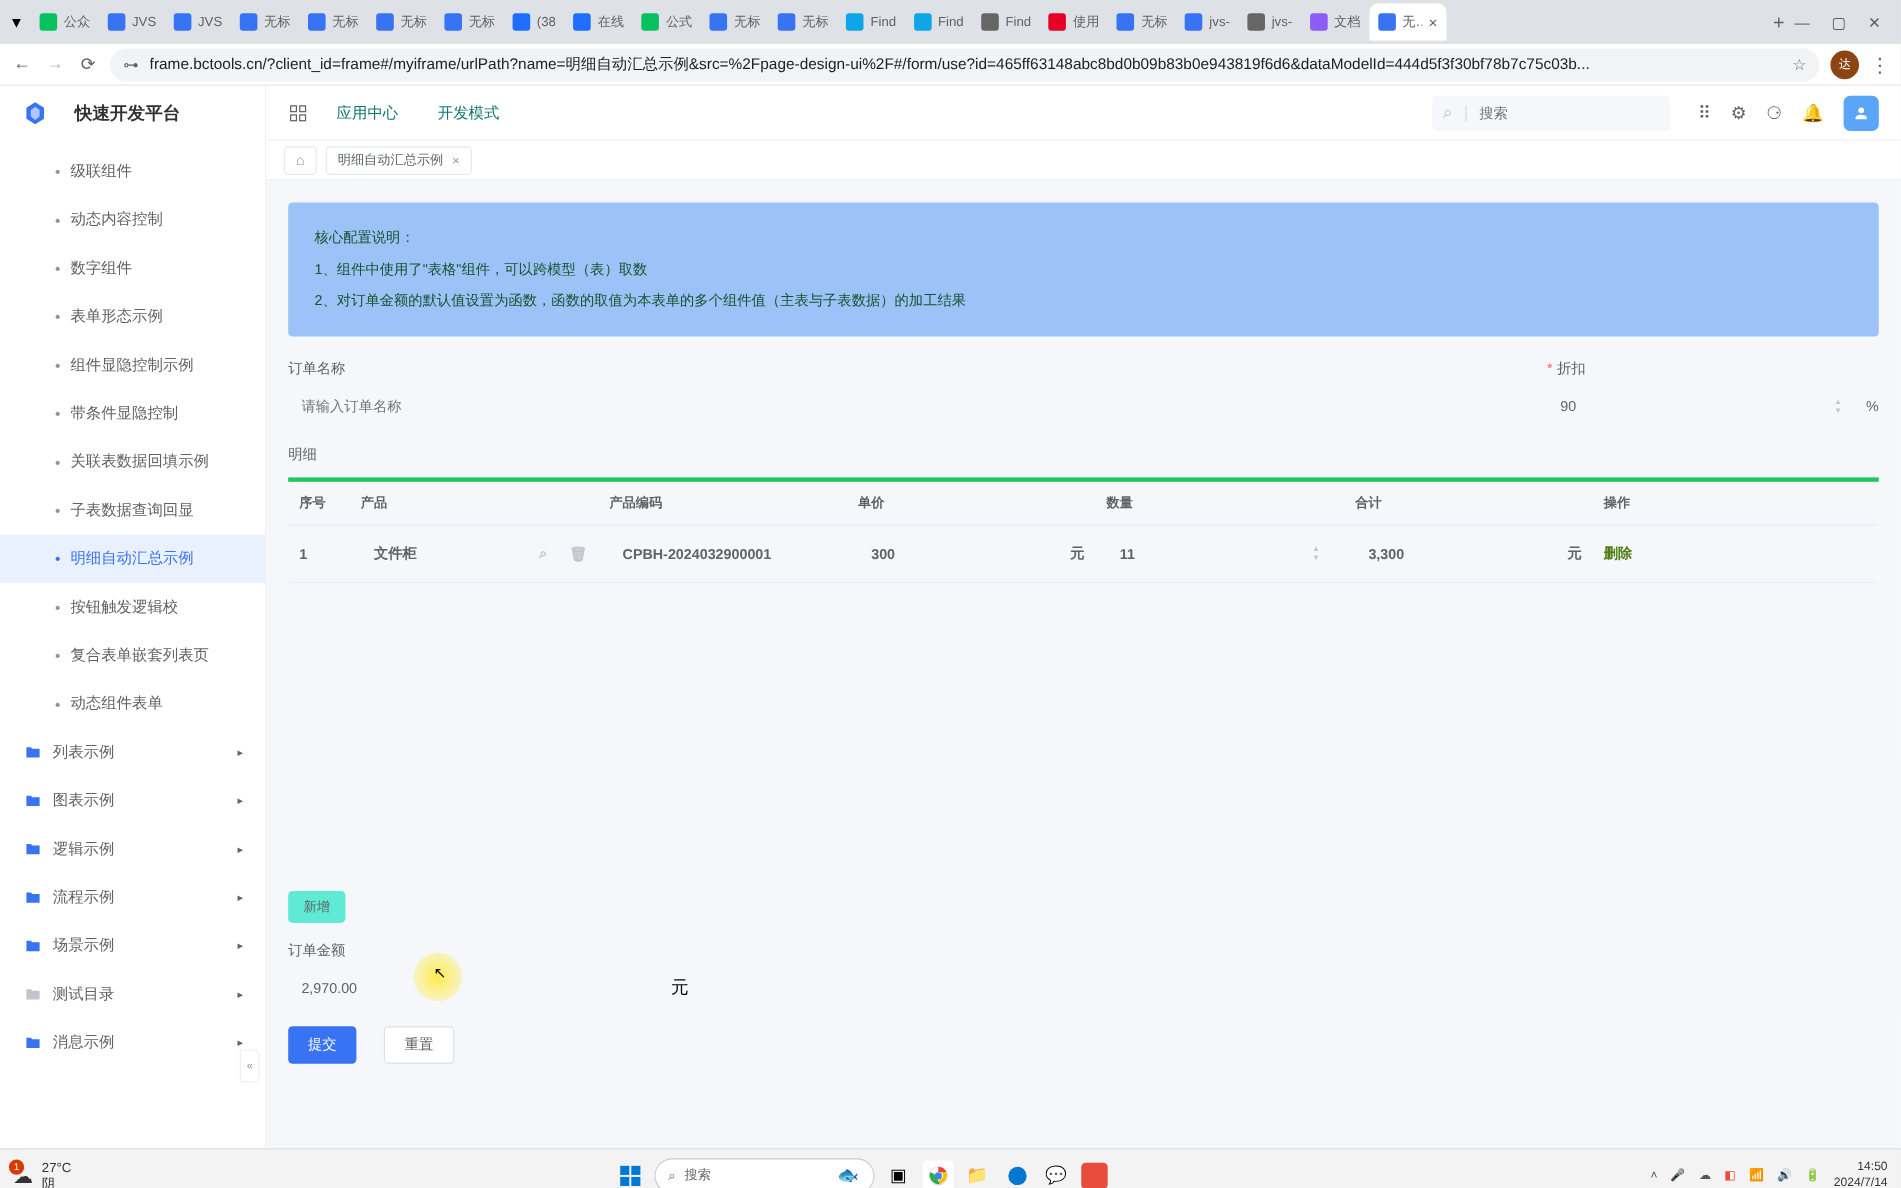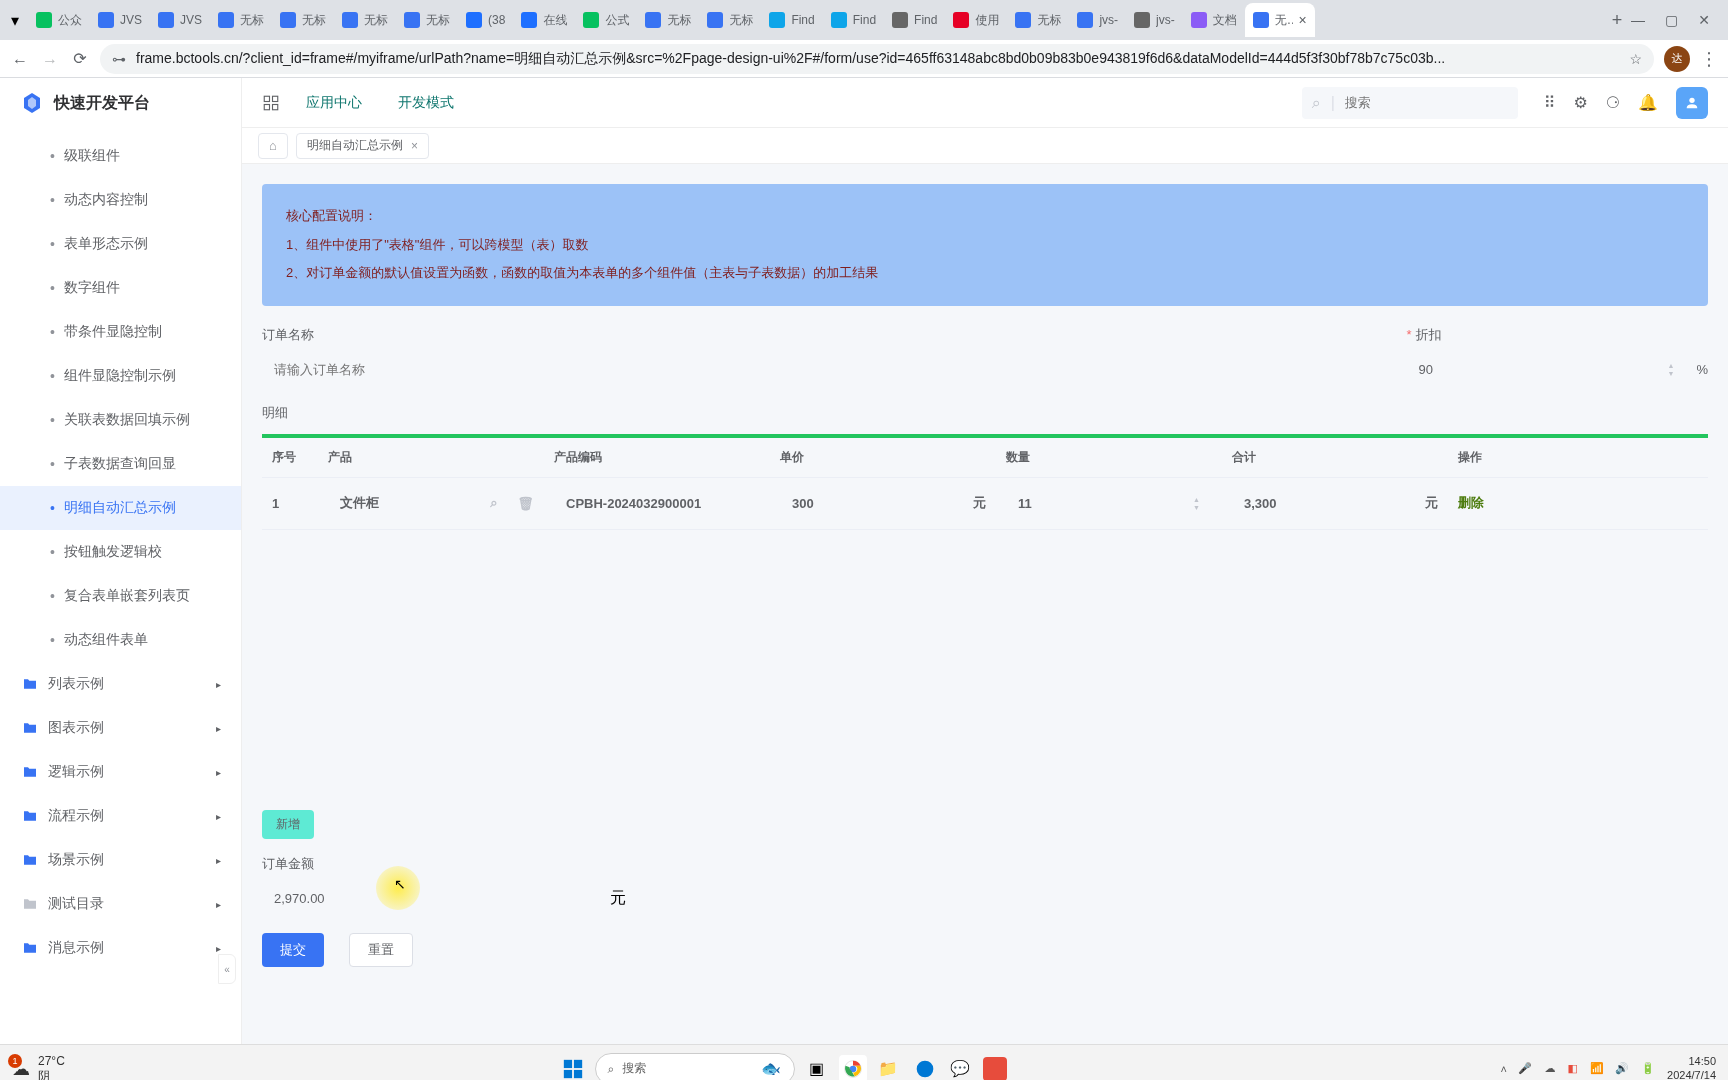--- a/index.html
+++ b/index.html
@@ -24,21 +24,21 @@
     .addr-icon { margin-right: 10px; color: #5f6368; }
     .addr-text { flex: 1; white-space: nowrap; overflow: hidden; }
     .star-icon { color: #5f6368; margin-left: 8px; }
     .avatar { width: 26px; height: 26px; border-radius: 50%; background: #8b4513; color: #fff; display: flex; align-items: center; justify-content: center; font-size: 11px; }
     .menu-dots { color: #5f6368; font-size: 18px; cursor: pointer; }
     
     
     .app { display: flex; height: calc(1080px - 78px - 36px); background: #fff; }
     
     .sidebar { width: 242px; background: #fff; border-right: 1px solid #eee; display: flex; flex-direction: column; }
-    .logo-area { display: flex; align-items: center; height: 50px; padding: 0 20px; gap: 10px; text-align: center; }
+    .logo-area { display: flex; align-items: center; height: 50px; padding: 0 20px; gap: 24px; text-align: center; }
     .logo-icon { width: 24px; height: 24px; }
     .logo-text { font-size: 16px; font-weight: 600; color: #303133; }
     .side-items { flex: 1; overflow: auto; padding-top: 6px; }
     .side-item { display: flex; align-items: center; height: 44px; padding: 0 20px 0 38px; font-size: 14px; color: #606266; cursor: pointer; position: relative; }
     .side-item.bullet::before { content: "•"; position: absolute; left: 50px; color: #909399; }
     .side-item.bullet { padding-left: 64px; }
     .side-item.active { background: #eaf1fe; color: #3873f3; }
     .side-item.active.bullet::before { color: #3873f3; }
     .side-item.folder { padding-left: 22px; display: flex; align-items: center; }
     .folder-icon { width: 16px; height: 16px; margin-right: 10px; fill: #3873f3; }
@@ -57,21 +57,21 @@
     .header-icons { display: flex; gap: 18px; margin-left: 26px; align-items: center; color: #606266; }
     .hdr-icon { cursor: pointer; font-size: 16px; }
     .user-btn { width: 32px; height: 32px; border-radius: 6px; background: #5aa5f8; display: flex; align-items: center; justify-content: center; color: #fff; cursor: pointer; }
     
     .tabs-row { height: 36px; background: #fff; display: flex; align-items: center; padding: 0 16px; border-bottom: 1px solid #eee; }
     .home-tab { width: 30px; height: 26px; border: 1px solid #e4e7ed; border-radius: 4px; display: flex; align-items: center; justify-content: center; margin-right: 8px; cursor: pointer; color: #909399; font-size: 13px; }
     .page-tab { height: 26px; border: 1px solid #e4e7ed; border-radius: 4px; display: flex; align-items: center; padding: 0 10px; font-size: 12px; color: #606266; cursor: pointer; }
     .page-tab-close { margin-left: 8px; color: #909399; font-size: 12px; }
     
     .content { flex: 1; padding: 20px; overflow: auto; }
-    .info-box { background: #9cc2f7; border-radius: 4px; padding: 18px 24px; color: #7f1d1d; font-size: 13px; line-height: 2.2; margin-bottom: 20px; }
+    .info-box { background: #9cc2f7; border-radius: 4px; padding: 18px 24px; color: #14532d; font-size: 13px; line-height: 2.2; margin-bottom: 20px; }
     
     .form-row { display: flex; gap: 40px; margin-bottom: 8px; }
     .form-group { display: flex; flex-direction: column; }
     .form-group.wide { flex: 1; }
     .form-label { font-size: 13px; color: #606266; margin-bottom: 8px; }
     .required { color: #f56c6c; margin-right: 4px; }
     .form-input { height: 36px; border: none; background: #f5f7fa; border-radius: 4px; padding: 0 12px; font-size: 13px; color: #606266; outline: none; }
     .input-group { display: flex; align-items: center; }
     .num-input { width: 280px; background: #f5f7fa; border-radius: 4px; display: flex; align-items: center; padding: 0 12px; height: 36px; }
     .num-val { flex: 1; font-size: 13px; color: #606266; border: none; background: transparent; outline: none; }
@@ -242,24 +242,24 @@
     <div class="logo-area">
       <svg class="logo-icon" viewBox="0 0 24 24">
           <path fill="#3873f3" d="M12 2 L20 7 L20 17 L12 22 L4 17 L4 7 Z"></path>
           <path fill="#fff" d="M12 6 L16 9 L16 15 L12 18 L8 15 L8 9 Z" opacity="0.6"></path>
         </svg>
       <span class="logo-text">快速开发平台</span>
     </div>
     <div class="side-items" id="side-items">
         <div class="side-item bullet">级联组件</div>
         <div class="side-item bullet">动态内容控制</div>
+        <div class="side-item bullet">数字组件</div>
         <div class="side-item bullet">表单形态示例</div>
-        <div class="side-item bullet">数字组件</div>
+        <div class="side-item bullet">组件显隐控制示例</div>
         <div class="side-item bullet">带条件显隐控制</div>
-        <div class="side-item bullet">组件显隐控制示例</div>
         <div class="side-item bullet">关联表数据回填示例</div>
         <div class="side-item bullet">子表数据查询回显</div>
         <div class="side-item bullet active">明细自动汇总示例</div>
         <div class="side-item bullet">按钮触发逻辑校</div>
         <div class="side-item bullet">复合表单嵌套列表页</div>
         <div class="side-item bullet">动态组件表单</div>
         <div class="side-item folder">
           <svg class="folder-icon " viewBox="0 0 24 24">
             <path d="M3 5 L9 5 L11 7 L21 7 L21 19 L3 19 Z"></path>
           </svg>

